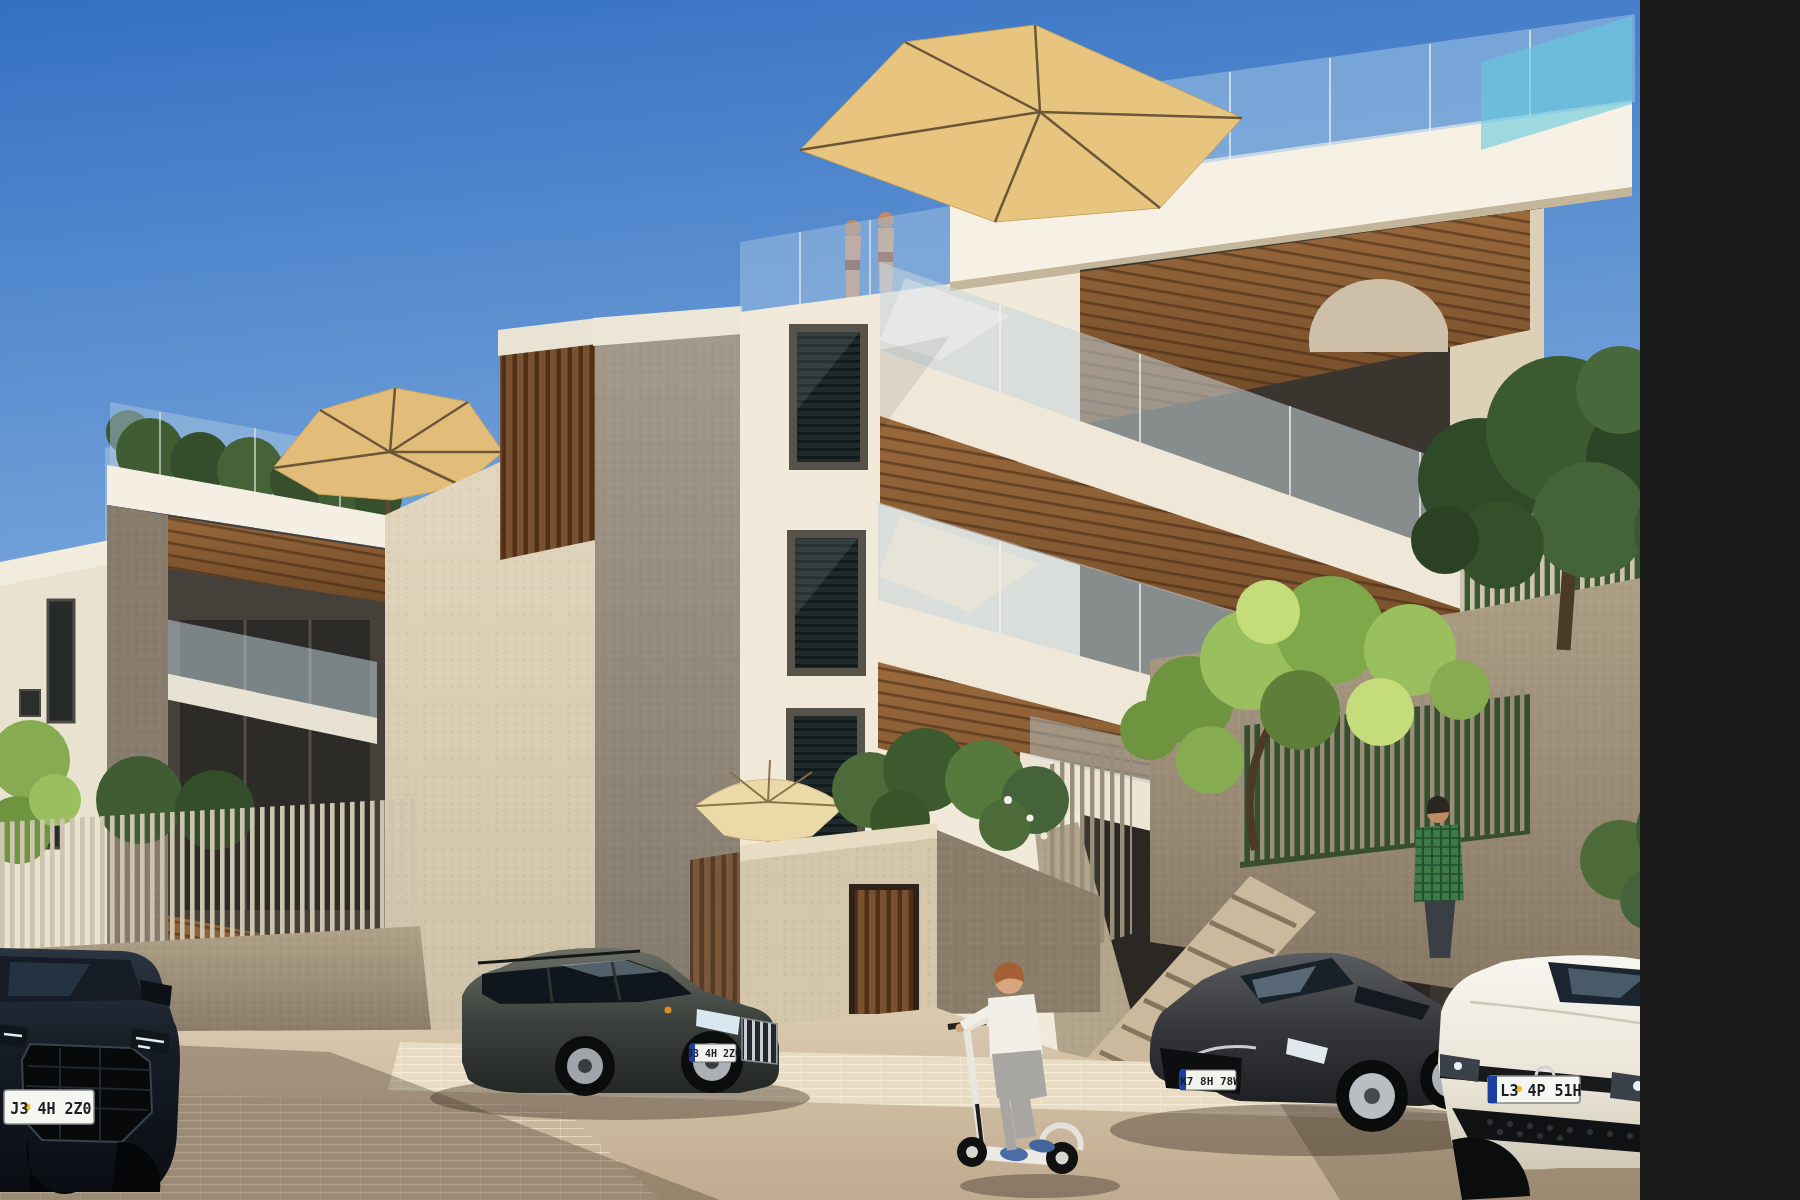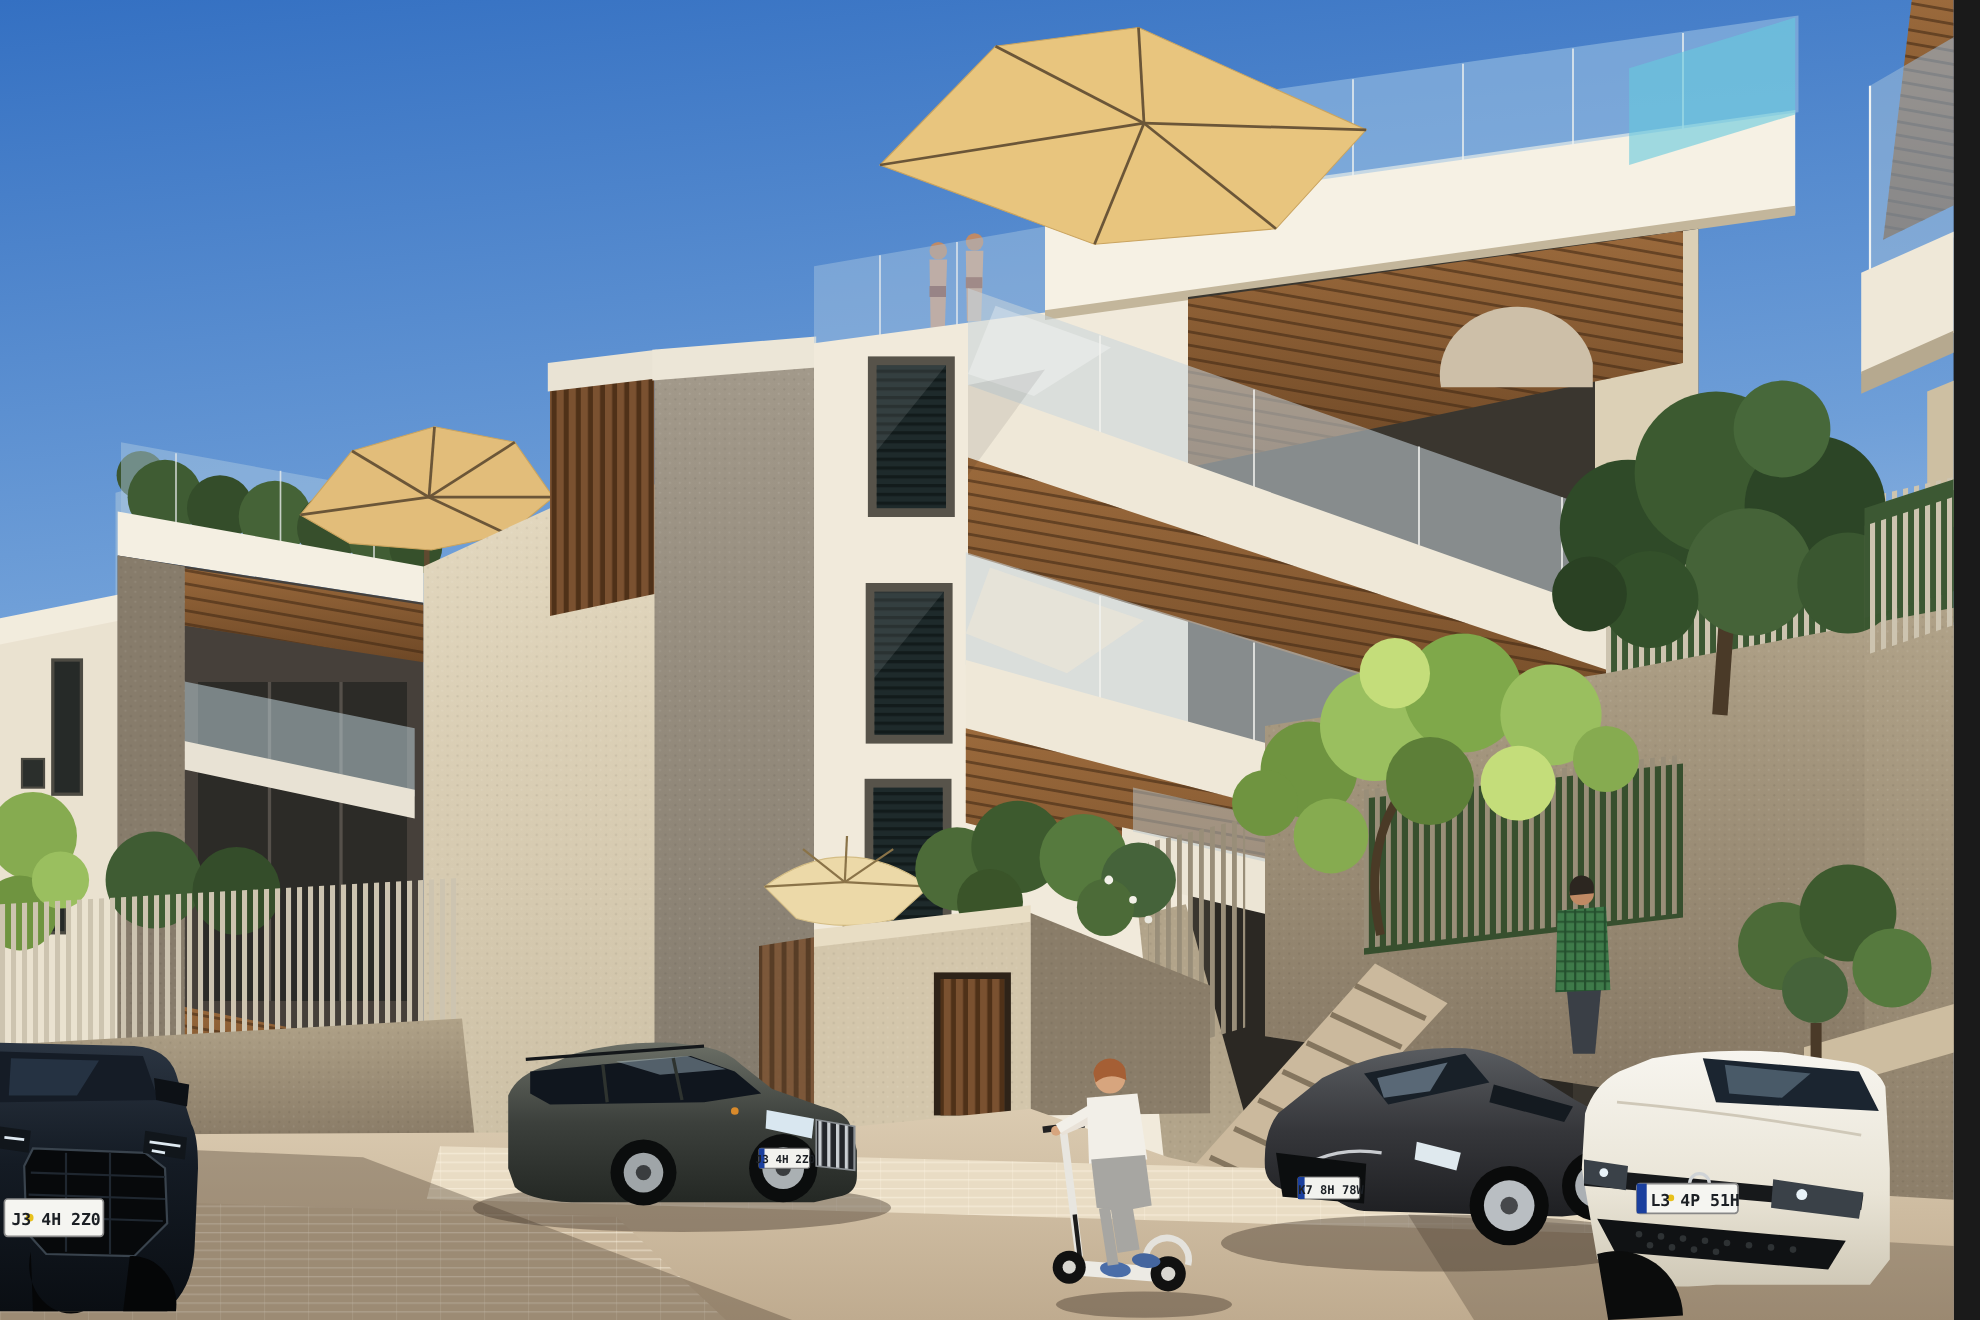--- a/index.html
+++ b/index.html
@@ -1,16 +1,16 @@
 <!DOCTYPE html>
 <html><head>
 <meta charset="utf-8">
 <style>
   html,body{margin:0;padding:0;background:#1a1a1a;}
-  .scene{position:relative;width:1776px;height:1200px;overflow:hidden;
+  .scene{position:relative;width:1640px;height:1200px;overflow:hidden;
          font-family:"DejaVu Sans",sans-serif;}
   .scene svg{display:block;width:1800px;height:1200px;}
   .plate-text{font-family:"DejaVu Sans Mono",monospace;font-weight:bold;fill:#1b1f24;}
 </style>
 </head>
 <body>
 
 <div class="scene">
 <svg viewBox="0 0 1800 1200" xmlns="http://www.w3.org/2000/svg">
 <defs>

